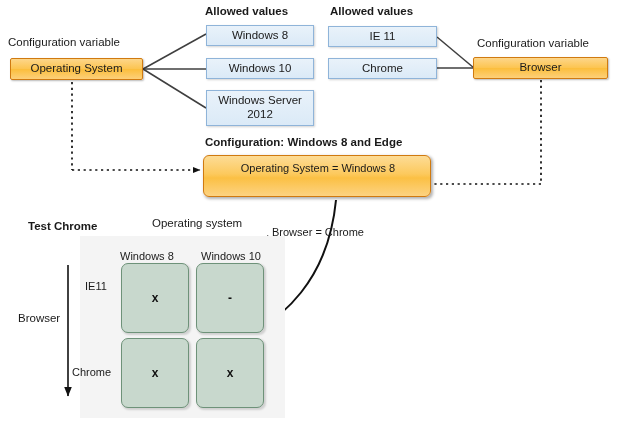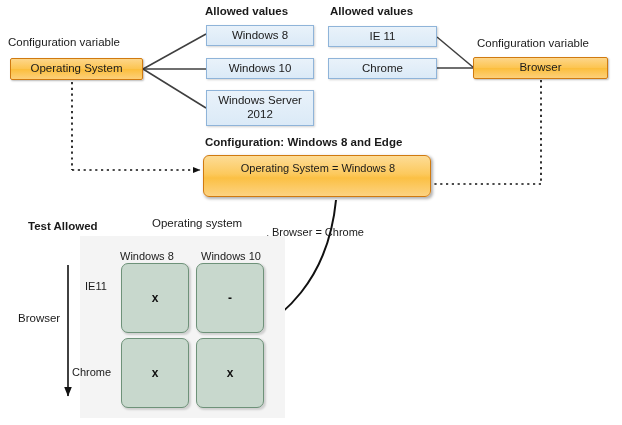--- a/index.html
+++ b/index.html
@@ -122,21 +122,21 @@
     <span>Browser</span>
   </div>
 
   <div class="lbl bold" style="left:205px;top:136px;">Configuration: Windows 8 and Edge</div>
 
   <div id="cfg-card">
     <div class="line l1">Operating System = Windows 8</div>
     <div class="line l2">Browser = Chrome</div>
   </div>
 
-  <div class="lbl bold" style="left:28px;top:220px;">Test Allowed</div>
+  <div class="lbl bold" style="left:28px;top:220px;">Test Chrome</div>
 
   <div class="lbl" style="left:152px;top:217px;">Operating system</div>
 
   <div class="lbl" style="left:18px;top:312px;">Browser</div>
 
   <div id="matrix-panel"></div>
 
   <div class="colhead" style="left:120px;top:250px;">Windows 8</div>
   <div class="colhead" style="left:201px;top:250px;">Windows 10</div>
 

